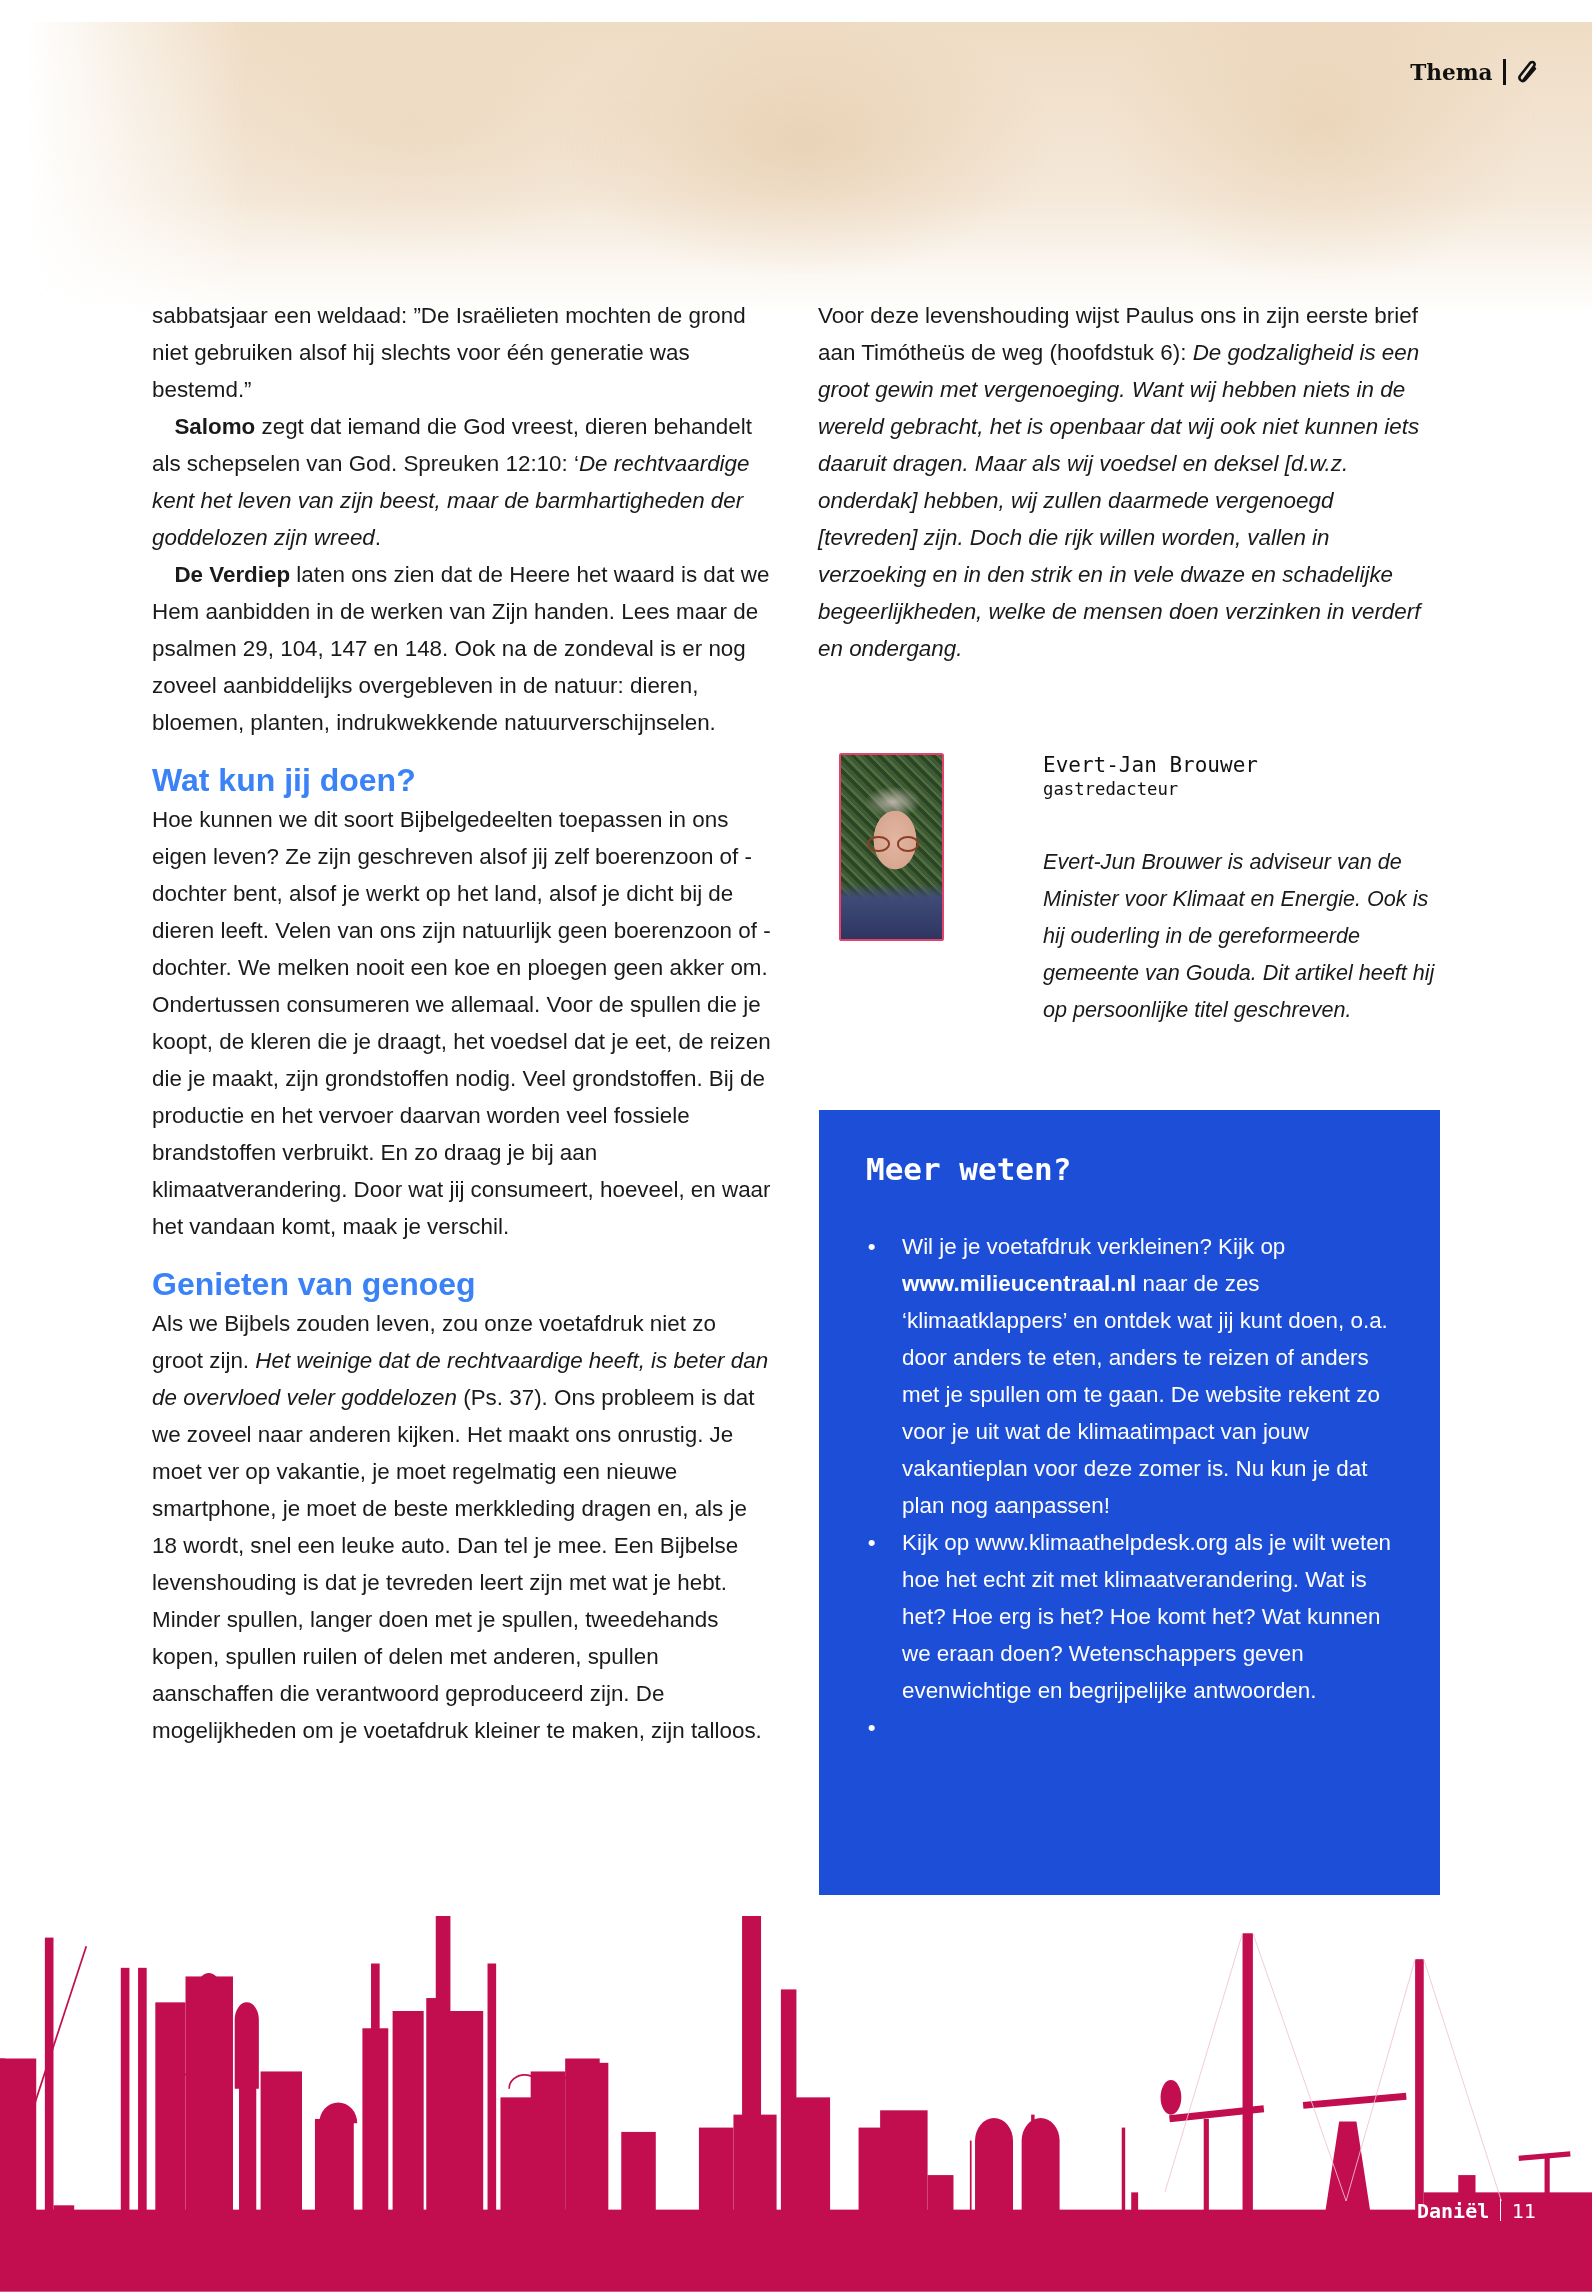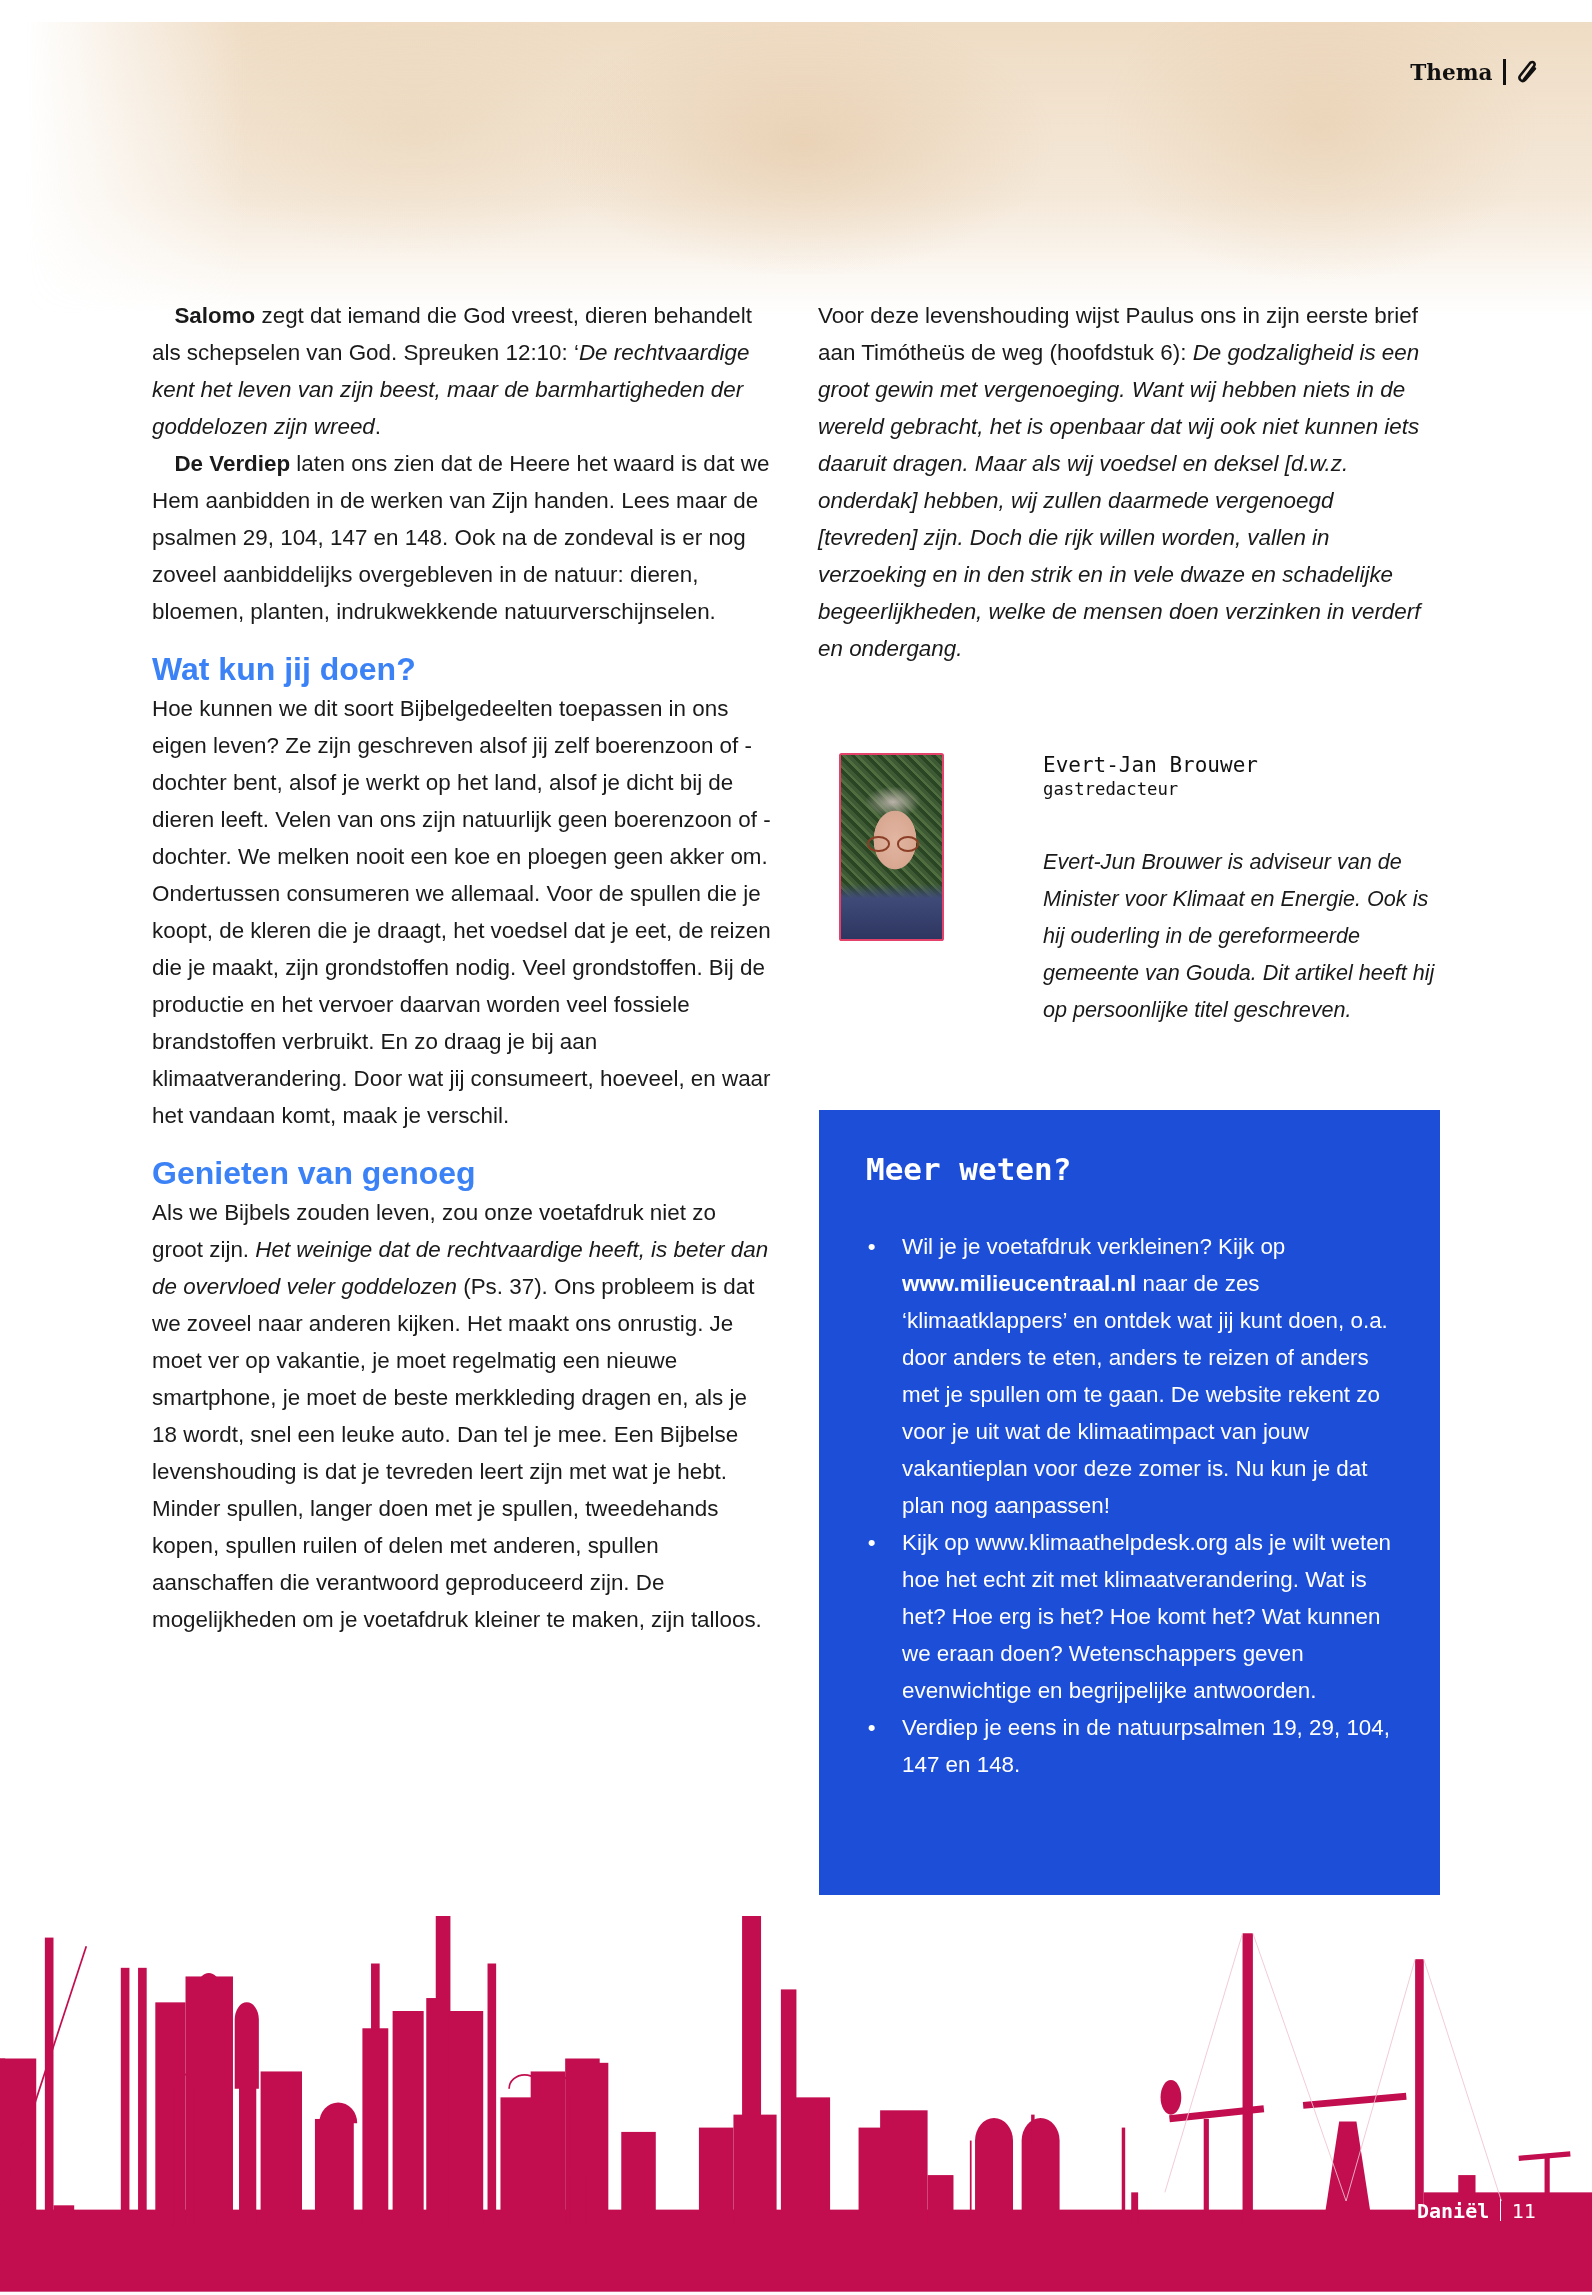--- a/index.html
+++ b/index.html
@@ -54,20 +54,21 @@
 
 <div class="section-label">
   <span>Thema</span>
   <span class="bar"></span>
   <svg class="clip" viewBox="0 0 28 30">
     <path d="M9 24 L21 8 C23 5 20 2 17 4 L5 19 C2 23 7 28 11 24 L22 11" fill="none" stroke="#111" stroke-width="3" stroke-linecap="round"></path>
   </svg>
 </div>
 
 <div class="col col-left">
+  <p>sabbatsjaar een weldaad: ”De Israëlieten mochten de grond niet gebruiken alsof hij slechts voor één generatie was bestemd.”</p>
   <p class="indent"><b>Salomo</b><span> zegt dat iemand die God vreest, dieren behandelt als schepselen van God. Spreuken 12:10: ‘</span><i>De rechtvaardige kent het leven van zijn beest, maar de barmhartigheden der goddelozen zijn wreed</i><span>.</span></p>
   <p class="indent"><b>De Verdiep</b><span> laten ons zien dat de Heere het waard is dat we Hem aanbidden in de werken van Zijn handen. Lees maar de psalmen 29, 104, 147 en 148. Ook na de zondeval is er nog zoveel aanbiddelijks overgebleven in de natuur: dieren, bloemen, planten, indrukwekkende natuurverschijnselen.</span></p>
   <h2 class="sub sub-1">Wat kun jij doen?</h2>
   <p>Hoe kunnen we dit soort Bijbelgedeelten toepassen in ons eigen leven? Ze zijn geschreven alsof jij zelf boerenzoon of -dochter bent, alsof je werkt op het land, alsof je dicht bij de dieren leeft. Velen van ons zijn natuurlijk geen boerenzoon of -dochter. We melken nooit een koe en ploegen geen akker om. Ondertussen consumeren we allemaal. Voor de spullen die je koopt, de kleren die je draagt, het voedsel dat je eet, de reizen die je maakt, zijn grondstoffen nodig. Veel grondstoffen. Bij de productie en het vervoer daarvan worden veel fossiele brandstoffen verbruikt. En zo draag je bij aan klimaatverandering. Door wat jij consumeert, hoeveel, en waar het vandaan komt, maak je verschil.</p>
   <h2 class="sub sub-2">Genieten van genoeg</h2>
   <p><span>Als we Bijbels zouden leven, zou onze voetafdruk niet zo groot zijn. </span><i>Het weinige dat de rechtvaardige heeft, is beter dan de overvloed veler goddelozen</i><span> (Ps. 37). Ons probleem is dat we zoveel naar anderen kijken. Het maakt ons onrustig. Je moet ver op vakantie, je moet regelmatig een nieuwe smartphone, je moet de beste merkkleding dragen en, als je 18 wordt, snel een leuke auto. Dan tel je mee. Een Bijbelse levenshouding is dat je tevreden leert zijn met wat je hebt. Minder spullen, langer doen met je spullen, tweedehands kopen, spullen ruilen of delen met anderen, spullen aanschaffen die verantwoord geproduceerd zijn. De mogelijkheden om je voetafdruk kleiner te maken, zijn talloos.</span></p>
 </div>
 
 <div class="col col-right">
   <p><span>Voor deze levenshouding wijst Paulus ons in zijn eerste brief aan Timótheüs de weg (hoofdstuk 6): </span><i>De godzaligheid is een groot gewin met vergenoeging. Want wij hebben niets in de wereld gebracht, het is openbaar dat wij ook niet kunnen iets daaruit dragen. Maar als wij voedsel en deksel [d.w.z. onderdak] hebben, wij zullen daarmede vergenoegd [tevreden] zijn. Doch die rijk willen worden, vallen in verzoeking en in den strik en in vele dwaze en schadelijke begeerlijkheden, welke de mensen doen verzinken in verderf en ondergang.</i></p>
@@ -91,21 +92,20 @@
     <li>
       <span class="bullet">•</span>
       <span>Wil je je voetafdruk verkleinen? Kijk op </span><b>www.milieucentraal.nl</b><span> naar de zes ‘klimaatklappers’ en ontdek wat jij kunt doen, o.a. door anders te eten, anders te reizen of anders met je spullen om te gaan. De website rekent zo voor je uit wat de klimaatimpact van jouw vakantieplan voor deze zomer is. Nu kun je dat plan nog aanpassen!</span>
     </li>
     <li>
       <span class="bullet">•</span>
       <span>Kijk op www.klimaathelpdesk.org als je wilt weten hoe het echt zit met klimaatverandering. Wat is het? Hoe erg is het? Hoe komt het? Wat kunnen we eraan doen? Wetenschappers geven evenwichtige en begrijpelijke antwoorden.</span>
     </li>
     <li>
       <span class="bullet">•</span>
-      <span>Verdiep je eens in de natuurpsalmen 19, 29, 104, 147 en 148.</span>
     </li>
   </ul>
 </div>
 
 <svg class="skyline" viewBox="0 0 1845 440" preserveAspectRatio="none">
   <g fill="#C20E4F">
     <rect x="0" y="340" width="1845" height="95"></rect>
 
     <rect x="0" y="165" width="6" height="200"></rect>
     <rect x="0" y="165" width="42" height="215"></rect>

